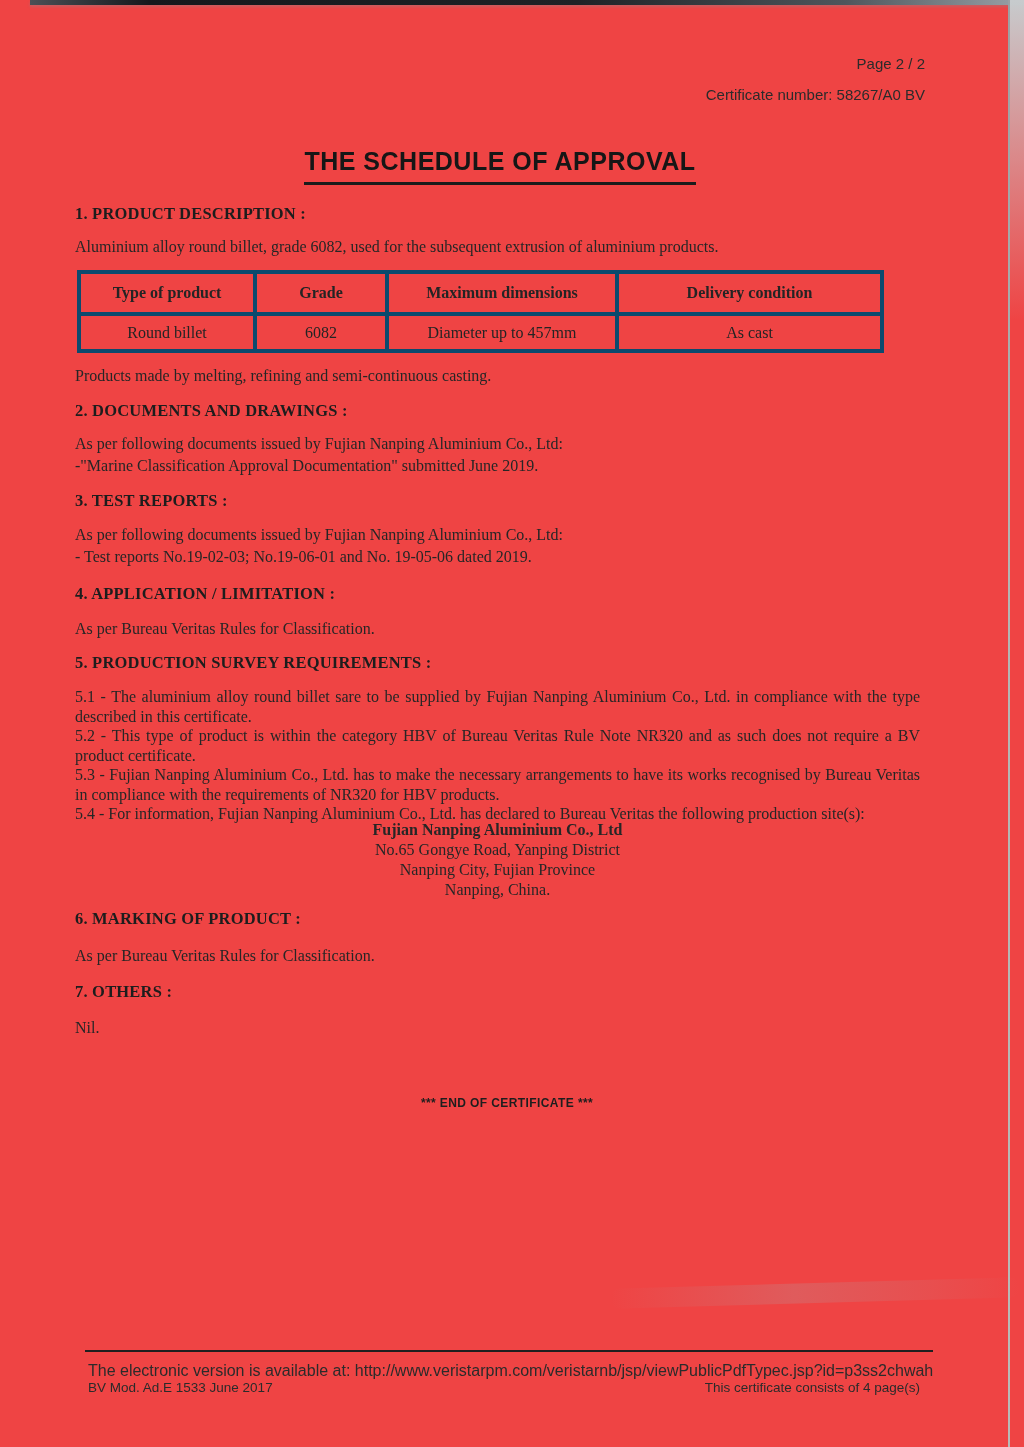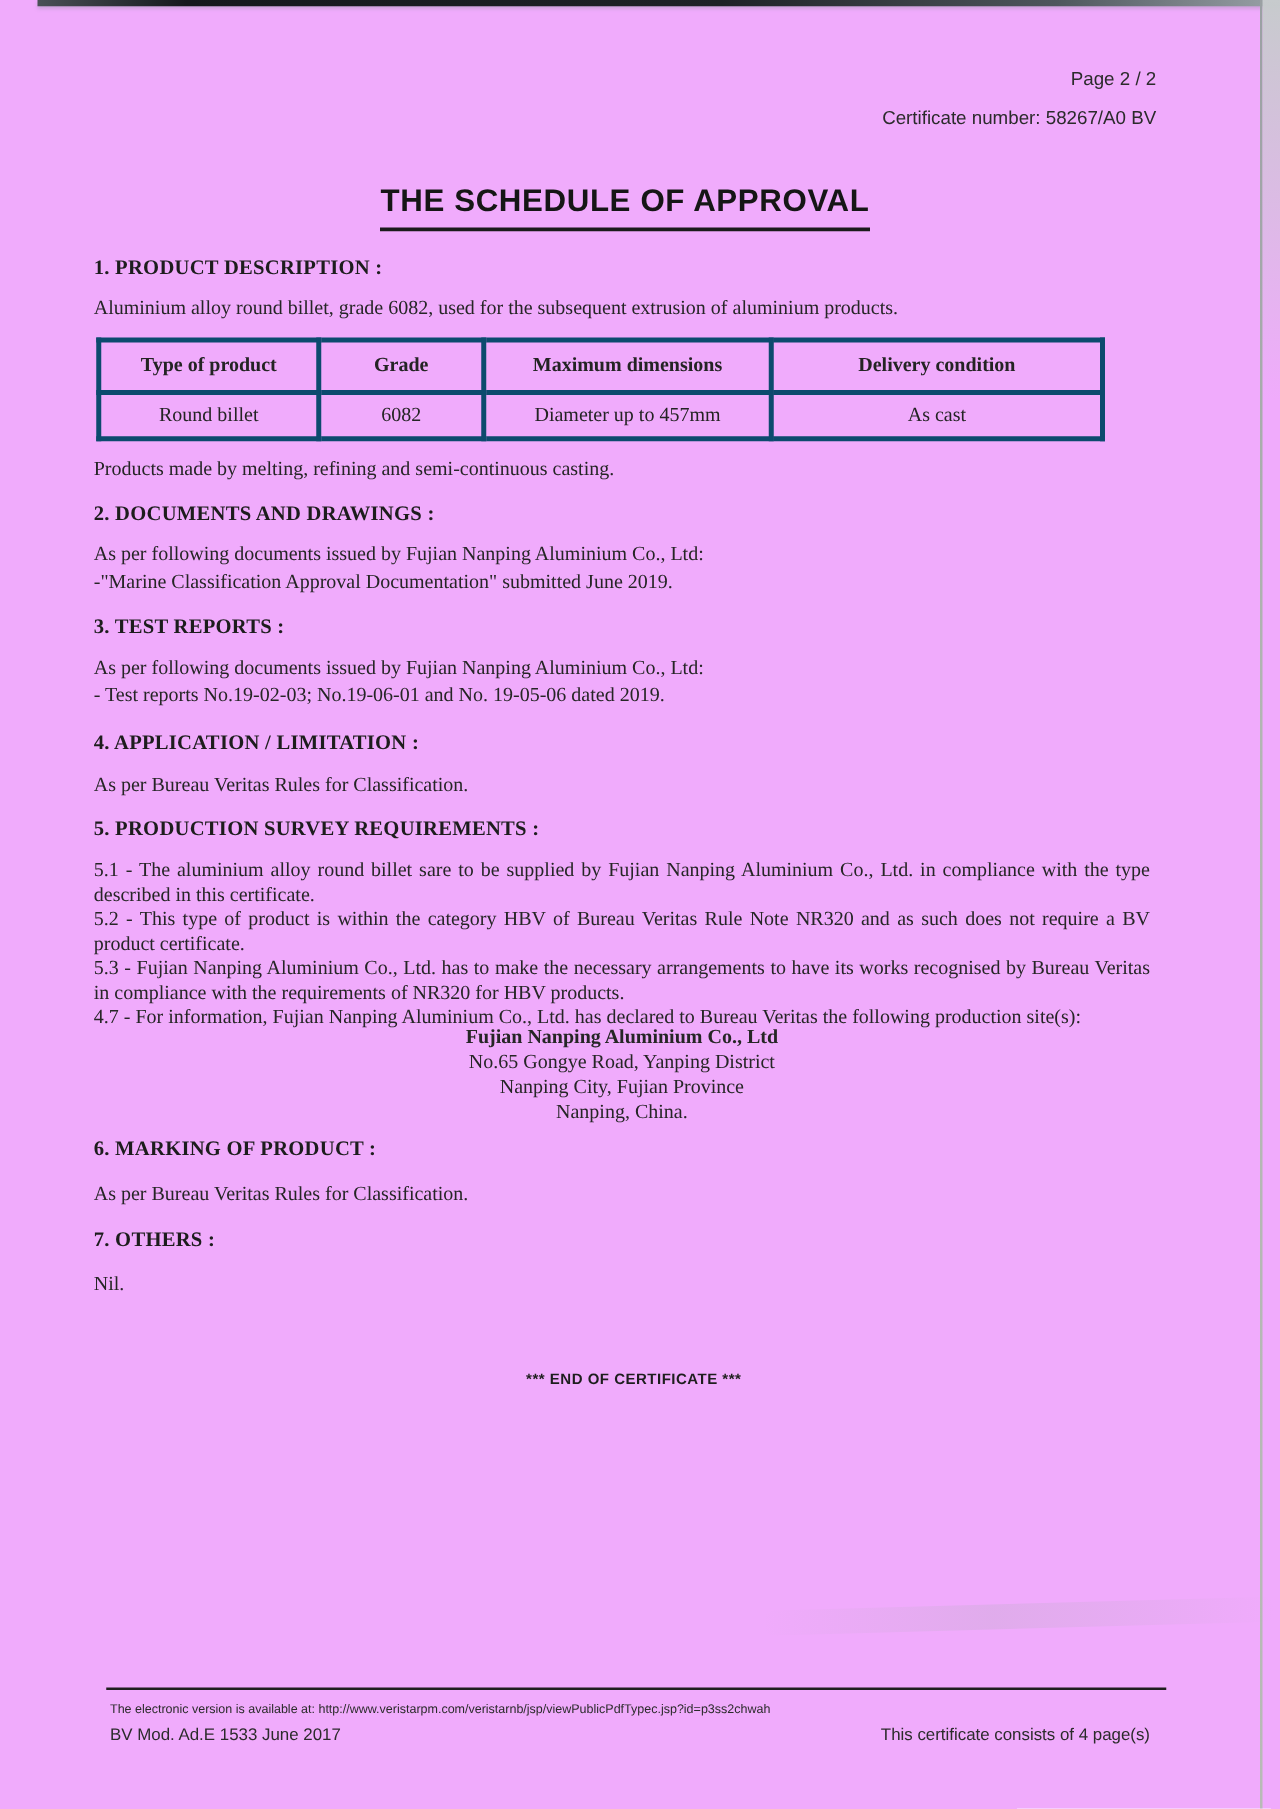--- a/index.html
+++ b/index.html
@@ -1,20 +1,20 @@
 <!DOCTYPE html>
 <html><head>
 <meta charset="utf-8">
 <style>
   html,body { margin:0; padding:0; background:#ffffff; }
   .page {
     position:relative;
     width:1024px;
     height:1447px;
-    background:#f0abfc;
+    background:#ef4444;
     overflow:hidden;
     font-family:"Liberation Serif", serif;
     color:#232323;
   }
 
   
   .scan-top {
     position:absolute; top:0; left:30px; width:994px; height:5px;
     background:linear-gradient(90deg,#4a5056 0%, #15181c 12%, #1e2226 55%, #4e565c 82%, #9aa2a8 100%);
     box-shadow:0 2px 3px rgba(130,140,150,0.35);
@@ -105,21 +105,21 @@
     position:absolute; top:1096px; left:0; width:1014px;
     text-align:center;
     font-family:"Liberation Sans", sans-serif;
     font-weight:bold; font-size:12px; letter-spacing:0.4px; color:#1e1e1e;
   }
 
   
   .footer-rule { position:absolute; top:1350px; left:85px; width:848px; height:2px; background:#1f1f1f; }
   .footer-line1 {
     position:absolute; top:1362px; left:88px; width:850px;
-    font-family:"Liberation Sans", sans-serif; font-size:10px; color:#2b2b2b;
+    font-family:"Liberation Sans", sans-serif; font-size:16px; color:#2b2b2b;
   }
   .footer-line2 {
     position:absolute; top:1380px; left:88px; width:832px;
     display:flex; justify-content:space-between;
     font-family:"Liberation Sans", sans-serif; font-size:13.5px; color:#2b2b2b;
   }
 </style>
 </head>
 <body>
 
@@ -182,21 +182,21 @@
   </div>
 
   <div class="sh t-s4h">4. APPLICATION / LIMITATION :</div>
   <div class="sp t-s4p">As per Bureau Veritas Rules for Classification.</div>
 
   <div class="sh t-s5h">5. PRODUCTION SURVEY REQUIREMENTS :</div>
   <div class="sp t-s5p">
     <div class="just">5.1 - The aluminium alloy round billet sare to be supplied by Fujian Nanping Aluminium Co., Ltd. in compliance with the type described in this certificate.</div>
     <div class="just">5.2 - This type of product is within the category HBV of Bureau Veritas Rule Note NR320 and as such does not require a BV product certificate.</div>
     <div class="just">5.3 - Fujian Nanping Aluminium Co., Ltd. has to make the necessary arrangements to have its works recognised by Bureau Veritas in compliance with the requirements of NR320 for HBV products.</div>
-    <div>4.7 - For information, Fujian Nanping Aluminium Co., Ltd. has declared to Bureau Veritas the following production site(s):</div>
+    <div>5.4 - For information, Fujian Nanping Aluminium Co., Ltd. has declared to Bureau Veritas the following production site(s):</div>
   </div>
 
   <div class="sp t-site">
     <div class="site-name">Fujian Nanping Aluminium Co., Ltd</div>
     <div>No.65 Gongye Road, Yanping District</div>
     <div>Nanping City, Fujian Province</div>
     <div>Nanping, China.</div>
   </div>
 
   <div class="sh t-s6h">6. MARKING OF PRODUCT :</div>

